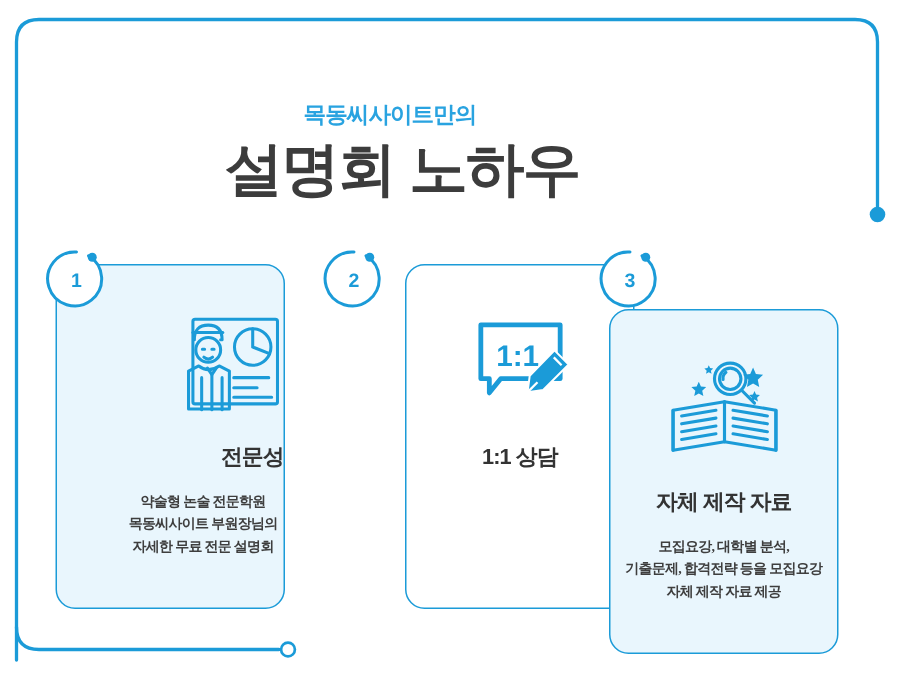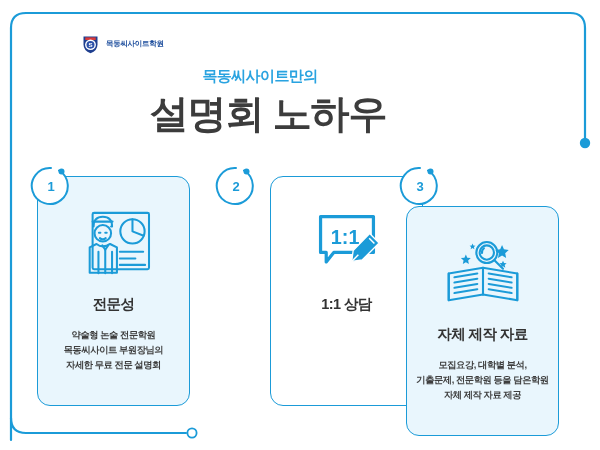--- a/index.html
+++ b/index.html
@@ -89,21 +89,21 @@
     box-sizing: border-box;
     border: 1.6px solid #1b9bd8;
     border-radius: 13px;
     display: flex;
     flex-direction: column;
     align-items: center;
   }
   .card.shade  { background: #e9f6fd; }
   .card.plain  { background: #ffffff; margin-left: 48px; }
 
-  #card-1 { left: 37px; }
+  #card-1 { left: 37px; align-items: flex-end; }
   #card-2 { left: 222px; }
   #card-3 { left: 406px; margin-top: 30px; }
 
   .card-icon {
     margin-top: 28px;
     height: 76px;
     display: flex;
     align-items: center;
     justify-content: center;
   }
@@ -118,20 +118,21 @@
   .card-body {
     margin-top: 14px;
     font-size: 9.3px;
     font-weight: bold;
     color: #3e3e3e;
     line-height: 1.62;
     letter-spacing: -0.45px;
     text-align: center;
     white-space: pre-line;
     padding: 0 4px;
+    font-family: Liberation Serif, serif;
   }
 
   
   .badge {
     position: absolute;
     top: 164px;
     width: 44px;
     height: 44px;
   }
   #badge-1 { left: 29px; }
@@ -158,32 +159,20 @@
 
   <svg class="frame-svg" viewBox="0 0 600 450">
 
     <path d="M11 440 L11 28 Q11 13 26 13 L570 13 Q585 13 585 28 L585 141" fill="none" stroke="#1b9bd8" stroke-width="2.2" stroke-linecap="round"></path>
     <circle cx="585" cy="143" r="5.2" fill="#1b9bd8"></circle>
 
     <path d="M11 418 Q11 433 26 433 L186 433" fill="none" stroke="#1b9bd8" stroke-width="2.2" stroke-linecap="round"></path>
     <circle cx="192" cy="433" r="4.6" fill="#ffffff" stroke="#1b9bd8" stroke-width="1.8"></circle>
   </svg>
 
-  <div class="logo-row">
-    <div class="logo-mark">
-      <svg viewBox="0 0 24 24" width="21" height="21">
-        <path d="M4 4 L20 4 L20 13 Q20 20 12 23 Q4 20 4 13 Z" fill="#1f3f8f"></path>
-        <path d="M6 5 L18 5 L18 8 L6 8 Z" fill="#d83a3a"></path>
-        <ellipse cx="12" cy="13.5" rx="6.2" ry="6" fill="#ffffff"></ellipse>
-        <ellipse cx="12" cy="13.5" rx="4.6" ry="4.4" fill="#2b50a8"></ellipse>
-        <text x="12" y="16.4" font-size="7" font-weight="bold" fill="#ffffff" text-anchor="middle" font-family="Liberation Sans, sans-serif">S</text>
-      </svg>
-    </div>
-    <span class="logo-text">목동씨사이트학원</span>
-  </div>
 
   <div class="subtitle">목동씨사이트만의</div>
   <div class="title">설명회 노하우</div>
 
   <div class="card shade" id="card-1">
     <div class="card-icon">
       <svg viewBox="0 0 80 72" width="78" height="70">
         <g fill="none" stroke="#1b9bd8" stroke-width="2.1" stroke-linejoin="round" stroke-linecap="round">
           <rect x="18" y="5" width="58" height="58" rx="1.5"></rect>
           <circle cx="59" cy="24" r="12.5"></circle>
@@ -256,21 +245,21 @@
         <g fill="#1b9bd8" stroke="none">
           <path d="M62 6 l2 4.6 l5 .6 l-3.7 3.5 l1 5 l-4.3 -2.5 l-4.3 2.5 l1 -5 l-3.7 -3.5 l5 -.6 Z"></path>
           <path d="M24 16 l1.5 3.4 l3.7 .4 l-2.8 2.6 l.8 3.7 l-3.2 -1.9 l-3.2 1.9 l.8 -3.7 l-2.8 -2.6 l3.7 -.4 Z"></path>
           <path d="M63 22.5 l1.1 2.5 l2.7 .3 l-2 1.9 l.6 2.7 l-2.4 -1.4 l-2.4 1.4 l.6 -2.7 l-2 -1.9 l2.7 -.3 Z"></path>
           <path d="M31 4.5 l.9 2 l2.2 .25 l-1.65 1.55 l.5 2.2 l-1.95 -1.15 l-1.95 1.15 l.5 -2.2 l-1.65 -1.55 l2.2 -.25 Z"></path>
         </g>
       </svg>
     </div>
     <div class="card-title">자체 제작 자료</div>
     <div class="card-body">모집요강, 대학별 분석,
-기출문제, 전문학원 등을 담은학원
+기출문제, 합격전략 등을 모집요강
 자체 제작 자료 제공</div>
   </div>
   <div class="badge" id="badge-3">
     <svg viewBox="0 0 44 44" width="44" height="44">
       <path d="M30 6.5 A18 18 0 1 1 22 4" fill="#ffffff" stroke="#1b9bd8" stroke-width="2" stroke-linecap="round"></path>
       <circle cx="32.5" cy="7.5" r="3" fill="#1b9bd8"></circle>
     </svg>
     <span class="badge-num">3</span>
   </div>
 

